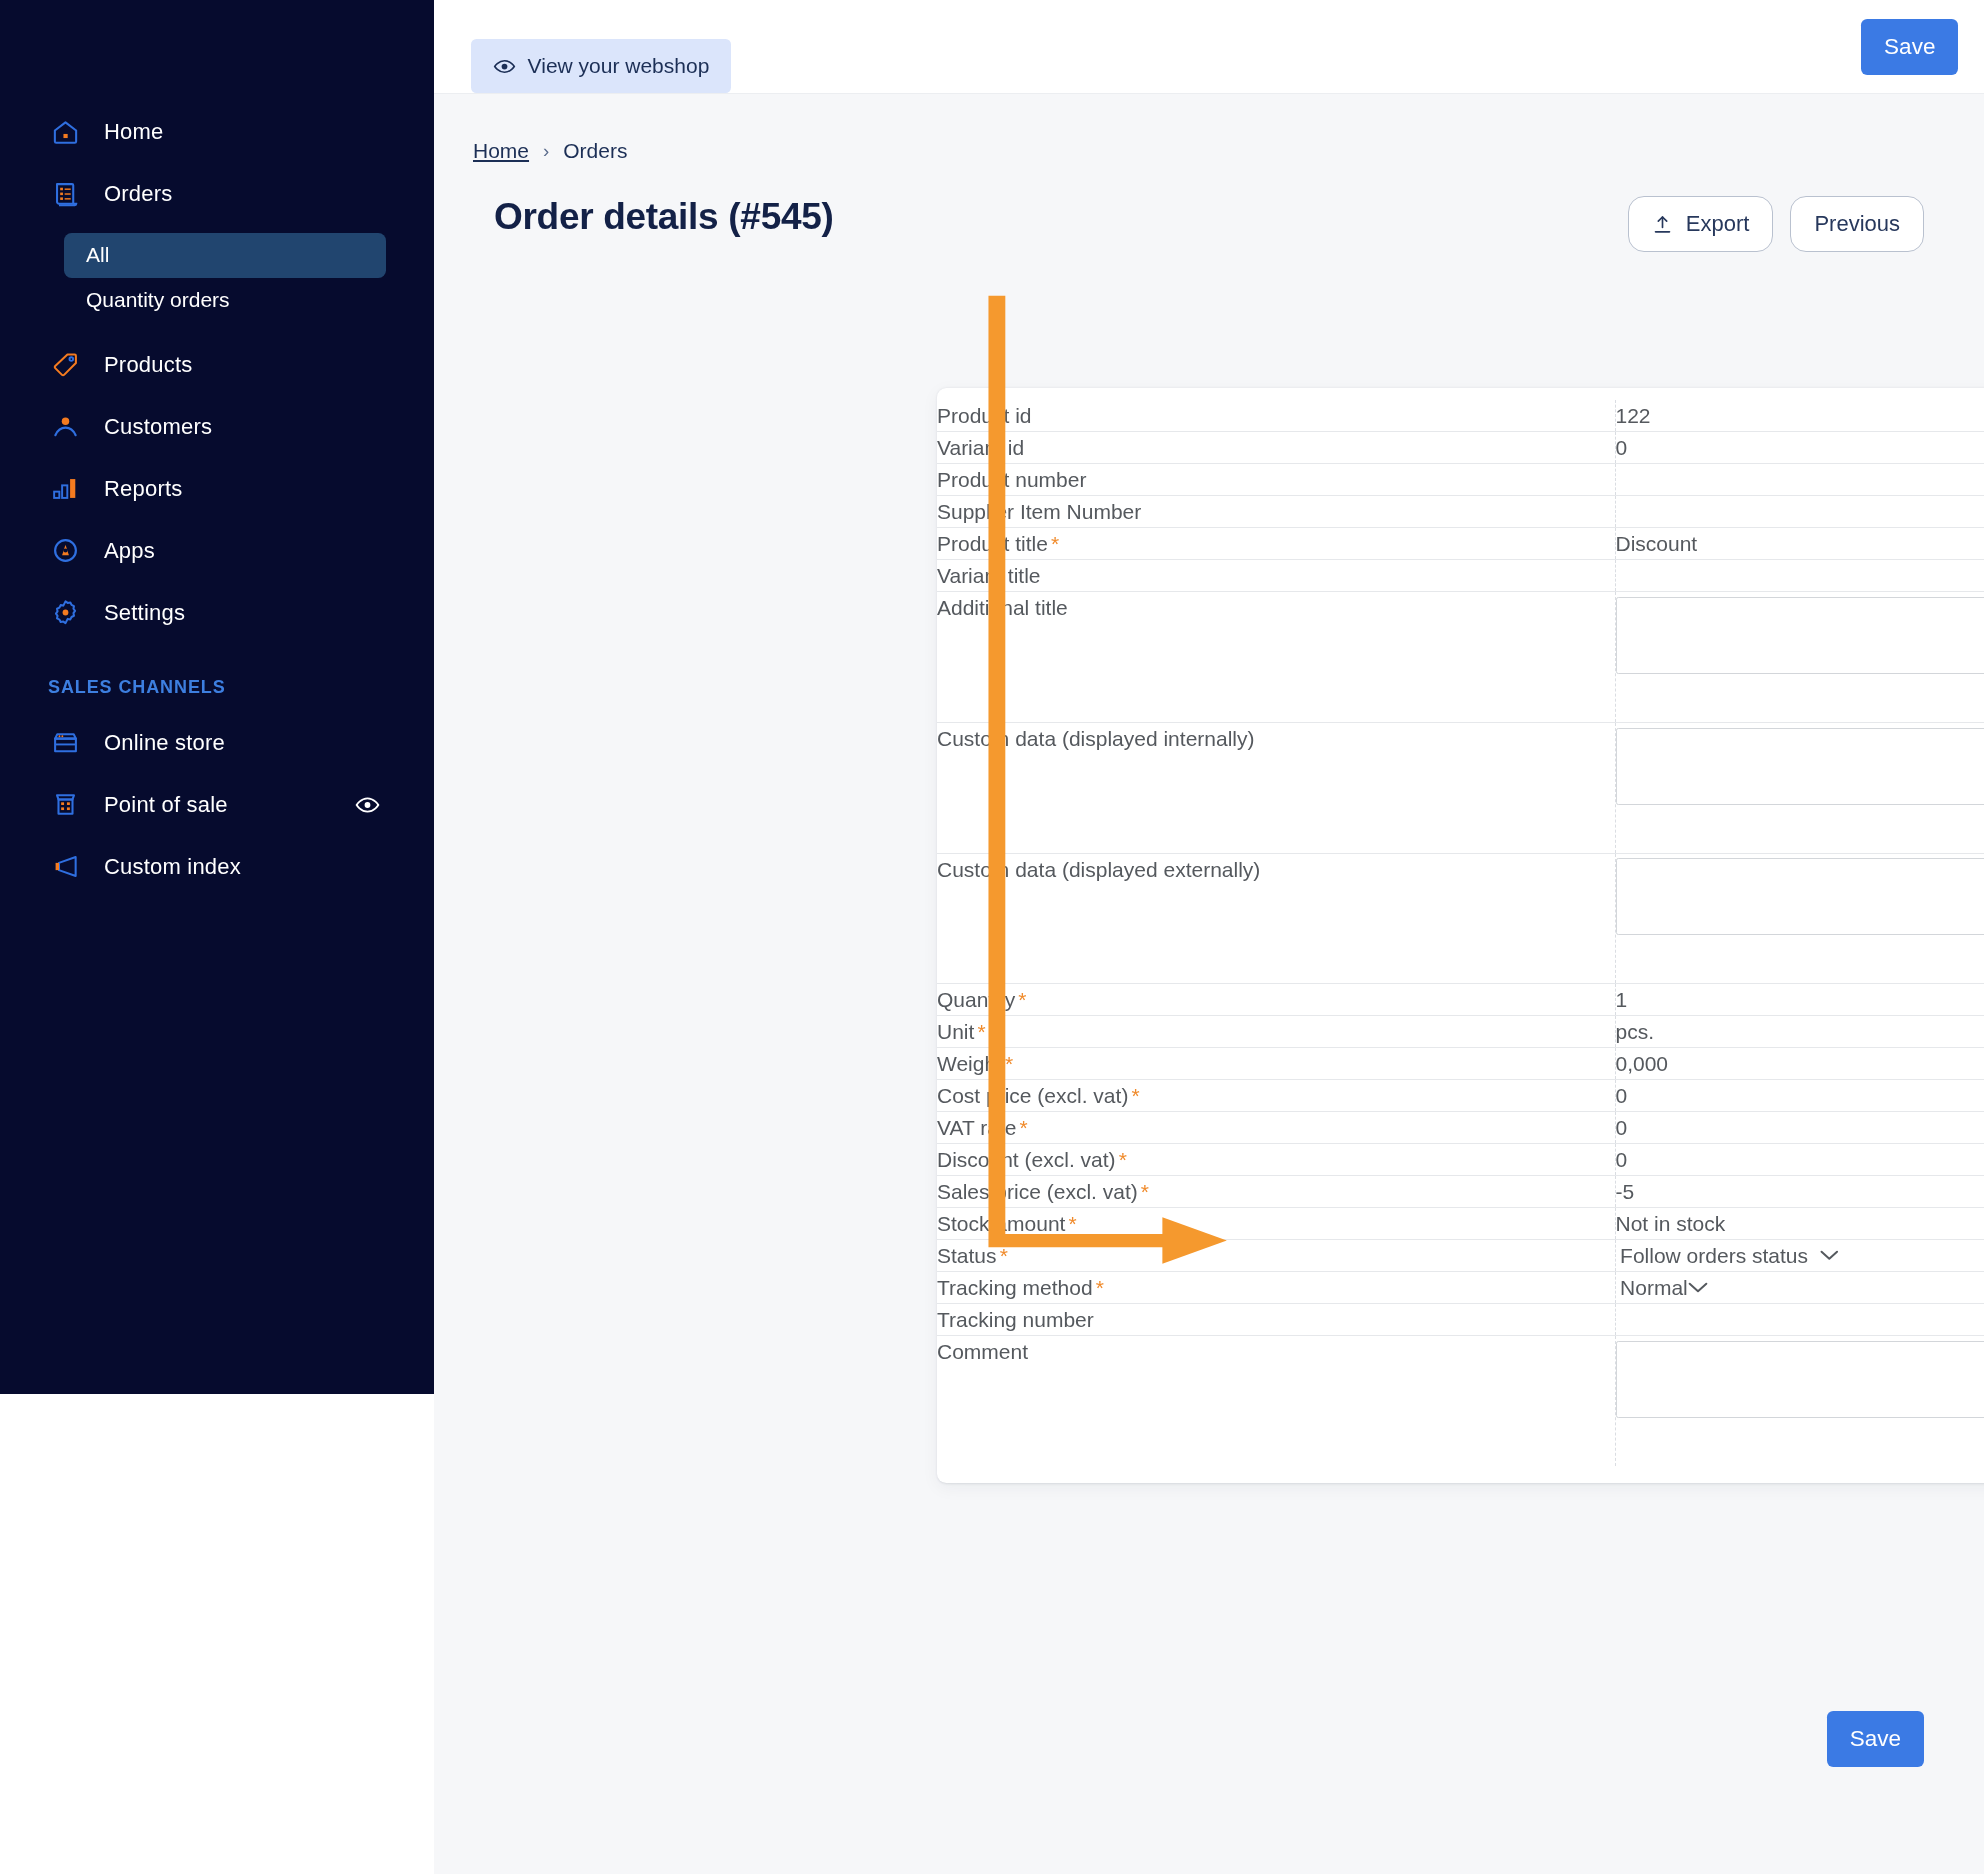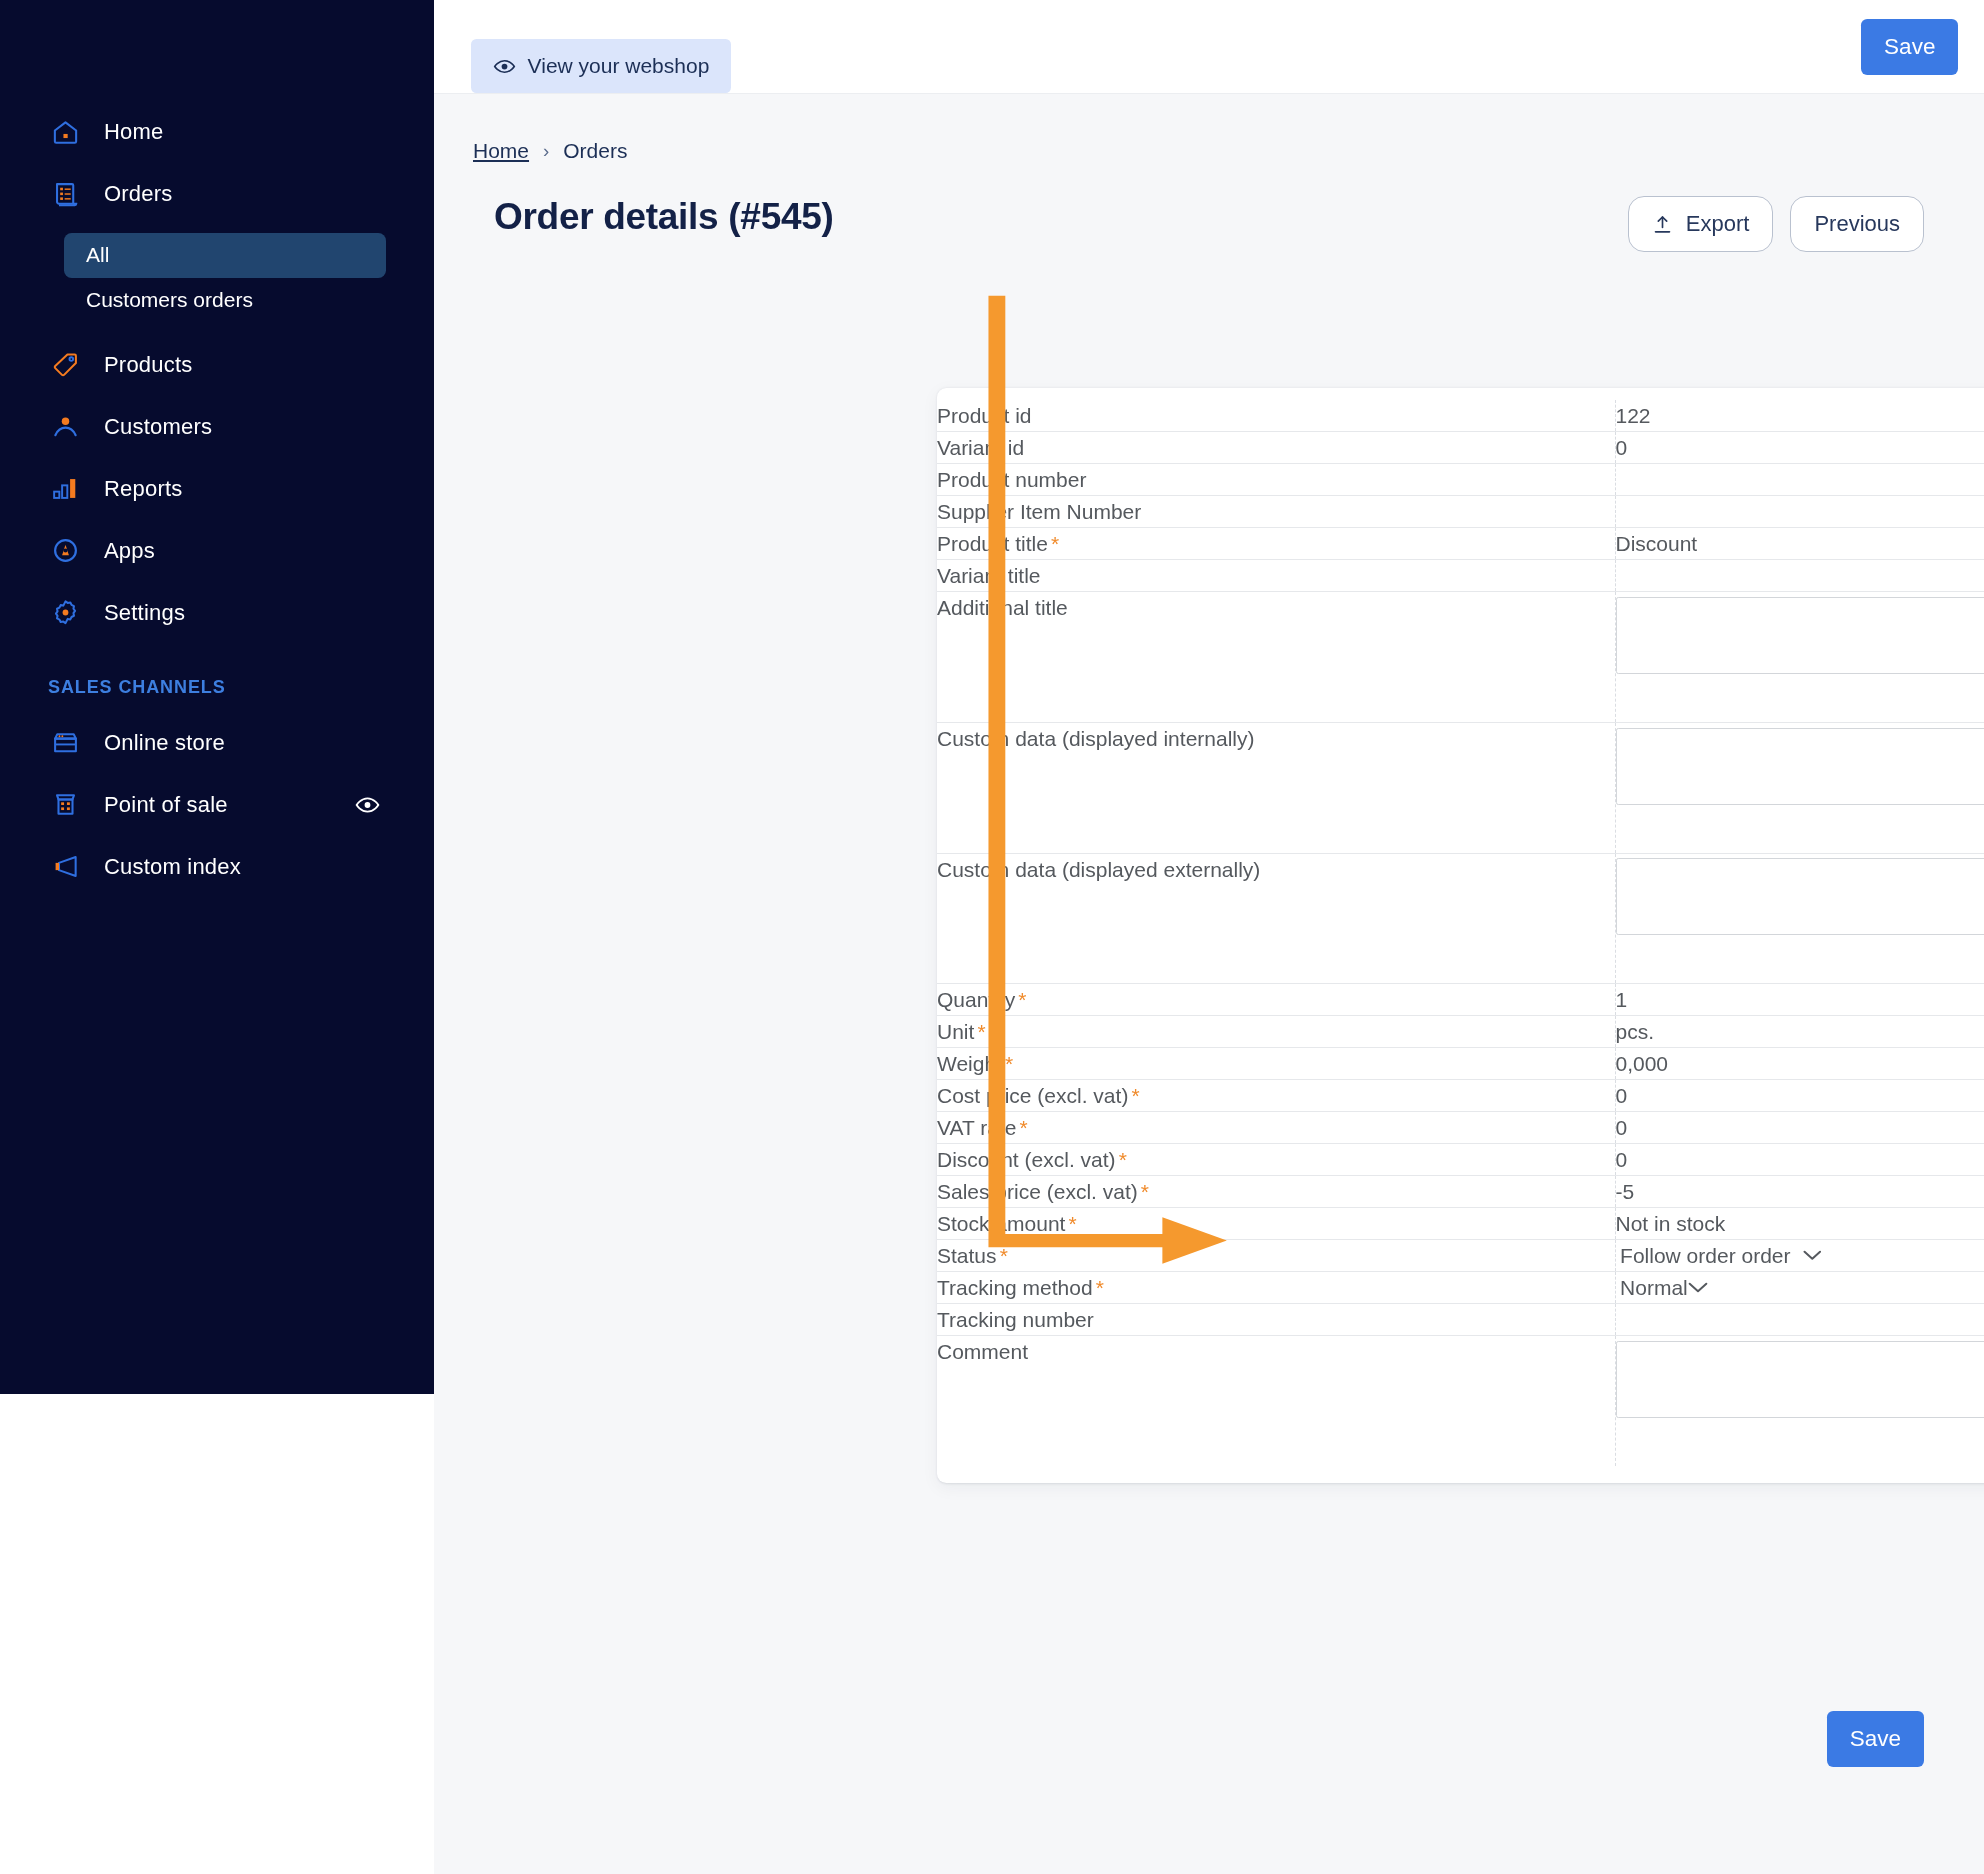--- a/index.html
+++ b/index.html
@@ -200,21 +200,21 @@
         </svg>
       </span>
       <span class="nav-label">Orders</span>
     </div>
 
     <div class="sub-wrap">
       <div class="sub-item active">
         <span>All</span>
       </div>
       <div class="sub-item">
-        <span>Customers orders</span>
+        <span>Quantity orders</span>
       </div>
     </div>
 
     <div class="nav-item">
       <span class="ico">
         <svg viewBox="0 0 24 24" fill="none">
           <path d="M13.6 3.8h6a1 1 0 0 1 1 1v6L10.8 20.6a1.2 1.2 0 0 1-1.7 0L3.5 15a1.2 1.2 0 0 1 0-1.7z" stroke="#f47b20" stroke-width="1.7" stroke-linejoin="round"></path>
           <circle cx="16.8" cy="7.5" r="1.5" stroke="#2f6fe0" stroke-width="1.6"></circle>
         </svg>
       </span>
@@ -506,21 +506,21 @@
                 <td class="c-value">
                   <div class="val">Not in stock</div>
                 </td>
               </tr>
               <tr>
                 <td class="c-label">
                   <div class="lbl">Status<span class="req">*</span></div>
                 </td>
                 <td class="c-mid"></td>
                 <td class="c-value"><div class="select-inline">
-                    <span>Follow order order</span>
+                    <span>Follow orders status</span>
                     <span class="chev">
                       <svg viewBox="0 0 24 14" fill="none">
                         <path d="M2 2.5 12 11.5 22 2.5" stroke="#55595e" stroke-width="2.6" stroke-linecap="round" stroke-linejoin="round"></path>
                       </svg>
                     </span>
                   </div></td>
               </tr>
               <tr>
                 <td class="c-label">
                   <div class="lbl">Tracking method<span class="req">*</span></div>

